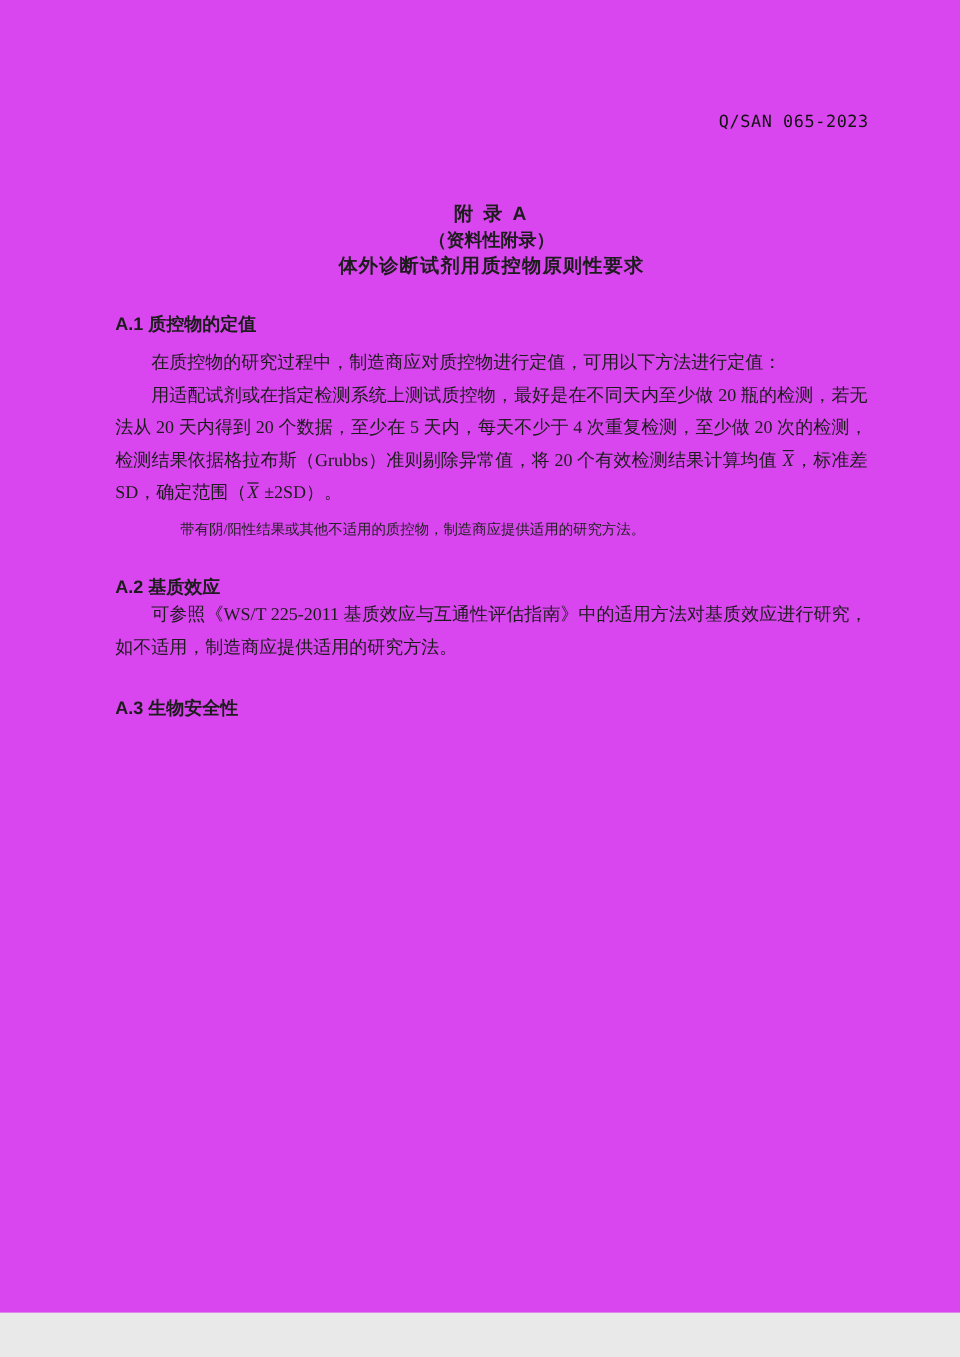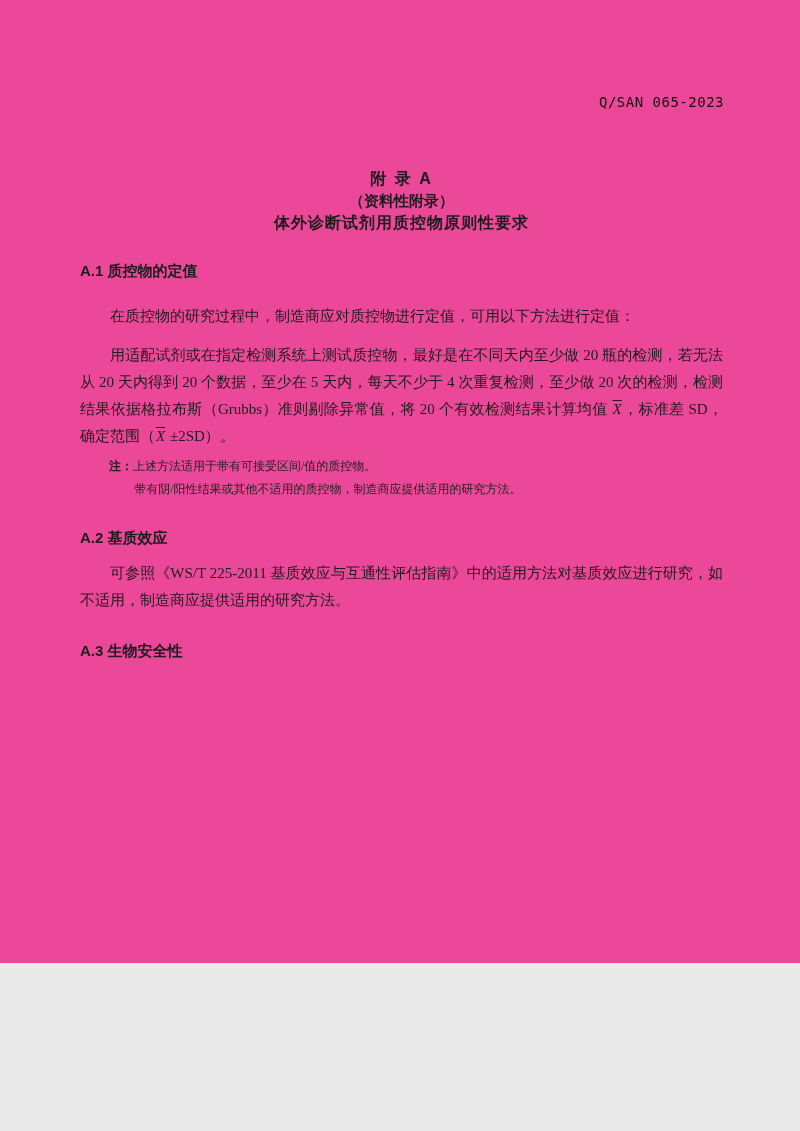--- a/index.html
+++ b/index.html
@@ -1,37 +1,37 @@
 <!DOCTYPE html>
 <html><head>
 <meta charset="utf-8">
 <style>
   * { margin: 0; padding: 0; box-sizing: border-box; }
   html, body { background: #e9e9e9; }
   .page {
     position: relative;
     width: 800px;
-    height: 963px;
-    background: #ec4899;
+    height: 1094px;
+    background: #d946ef;
     margin: 0 auto;
     color: #1c1c1c;
     overflow: hidden;
   }
   .header-code {
     position: absolute;
     top: 94px;
     right: 76px;
     font-family: "DejaVu Sans Mono", monospace;
     font-size: 14px;
     letter-spacing: 0.5px;
     color: #111;
   }
   .content {
     position: absolute;
-    left: 80px;
+    left: 96px;
     right: 77px;
     top: 168px;
   }
   .title-block { text-align: center; }
   .title-line1 {
     font-family: "Liberation Sans", sans-serif;
     font-weight: bold;
     font-size: 16px;
     line-height: 22px;
     letter-spacing: 2px;
@@ -55,23 +55,23 @@
     font-size: 15px;
     line-height: 20px;
     margin-top: 27px;
   }
   .para {
     font-family: "Liberation Serif", "DejaVu Serif", serif;
     font-size: 15px;
     line-height: 27px;
     text-align: justify;
     text-indent: 2em;
-    margin-top: 22px;
+    margin-top: 9px;
   }
-  .para.follow { margin-top: 12px; }
+  .para.follow { margin-top: 0; }
   .xbar {
     font-style: italic;
     text-decoration: overline;
     font-family: "Liberation Serif", serif;
     padding: 0 1px;
   }
   .note {
     margin-top: 5px;
     margin-left: 29px;
     font-family: "Liberation Serif", "DejaVu Serif", serif;
@@ -105,21 +105,20 @@
       <div class="title-line3">体外诊断试剂用质控物原则性要求</div>
     </div>
 
     <div class="section-heading">A.1 质控物的定值</div>
 
     <p class="para">在质控物的研究过程中，制造商应对质控物进行定值，可用以下方法进行定值：</p>
 
     <p class="para follow"><span>用适配试剂或在指定检测系统上测试质控物，最好是在不同天内至少做 20 瓶的检测，若无法从 20 天内得到 20 个数据，至少在 5 天内，每天不少于 4 次重复检测，至少做 20 次的检测，检测结果依据格拉布斯（Grubbs）准则剔除异常值，将 20 个有效检测结果计算均值 </span><span class="xbar">X</span><span>，标准差 SD，确定范围（</span><span class="xbar">X</span><span> ±2SD）。</span></p>
 
     <div class="note">
-      <div><span class="note-label">注：</span><span>上述方法适用于带有可接受区间/值的质控物。</span></div>
       <div class="note-line2">带有阴/阳性结果或其他不适用的质控物，制造商应提供适用的研究方法。</div>
     </div>
 
     <div class="section-heading">A.2 基质效应</div>
 
 
     <p class="para follow">可参照《WS/T 225-2011 基质效应与互通性评估指南》中的适用方法对基质效应进行研究，如不适用，制造商应提供适用的研究方法。</p>
 
     <div class="section-heading">A.3 生物安全性</div>
 

